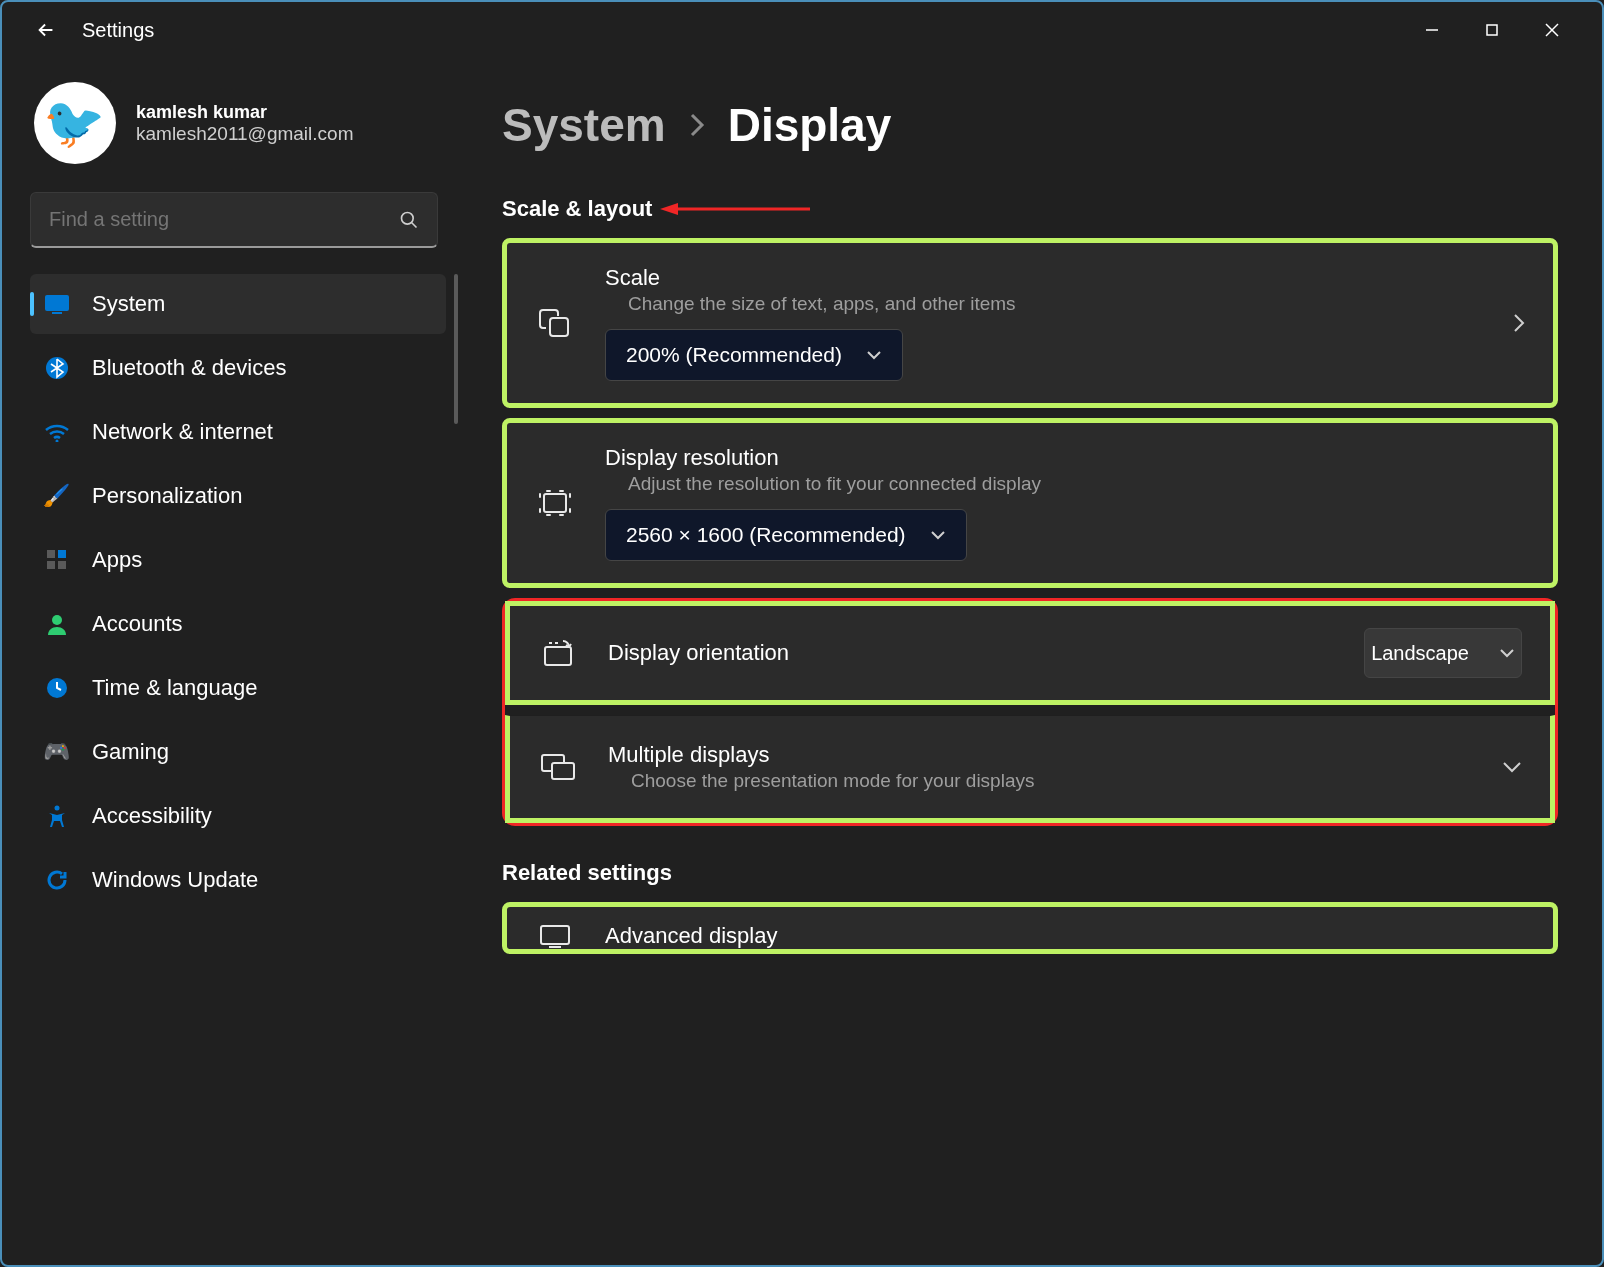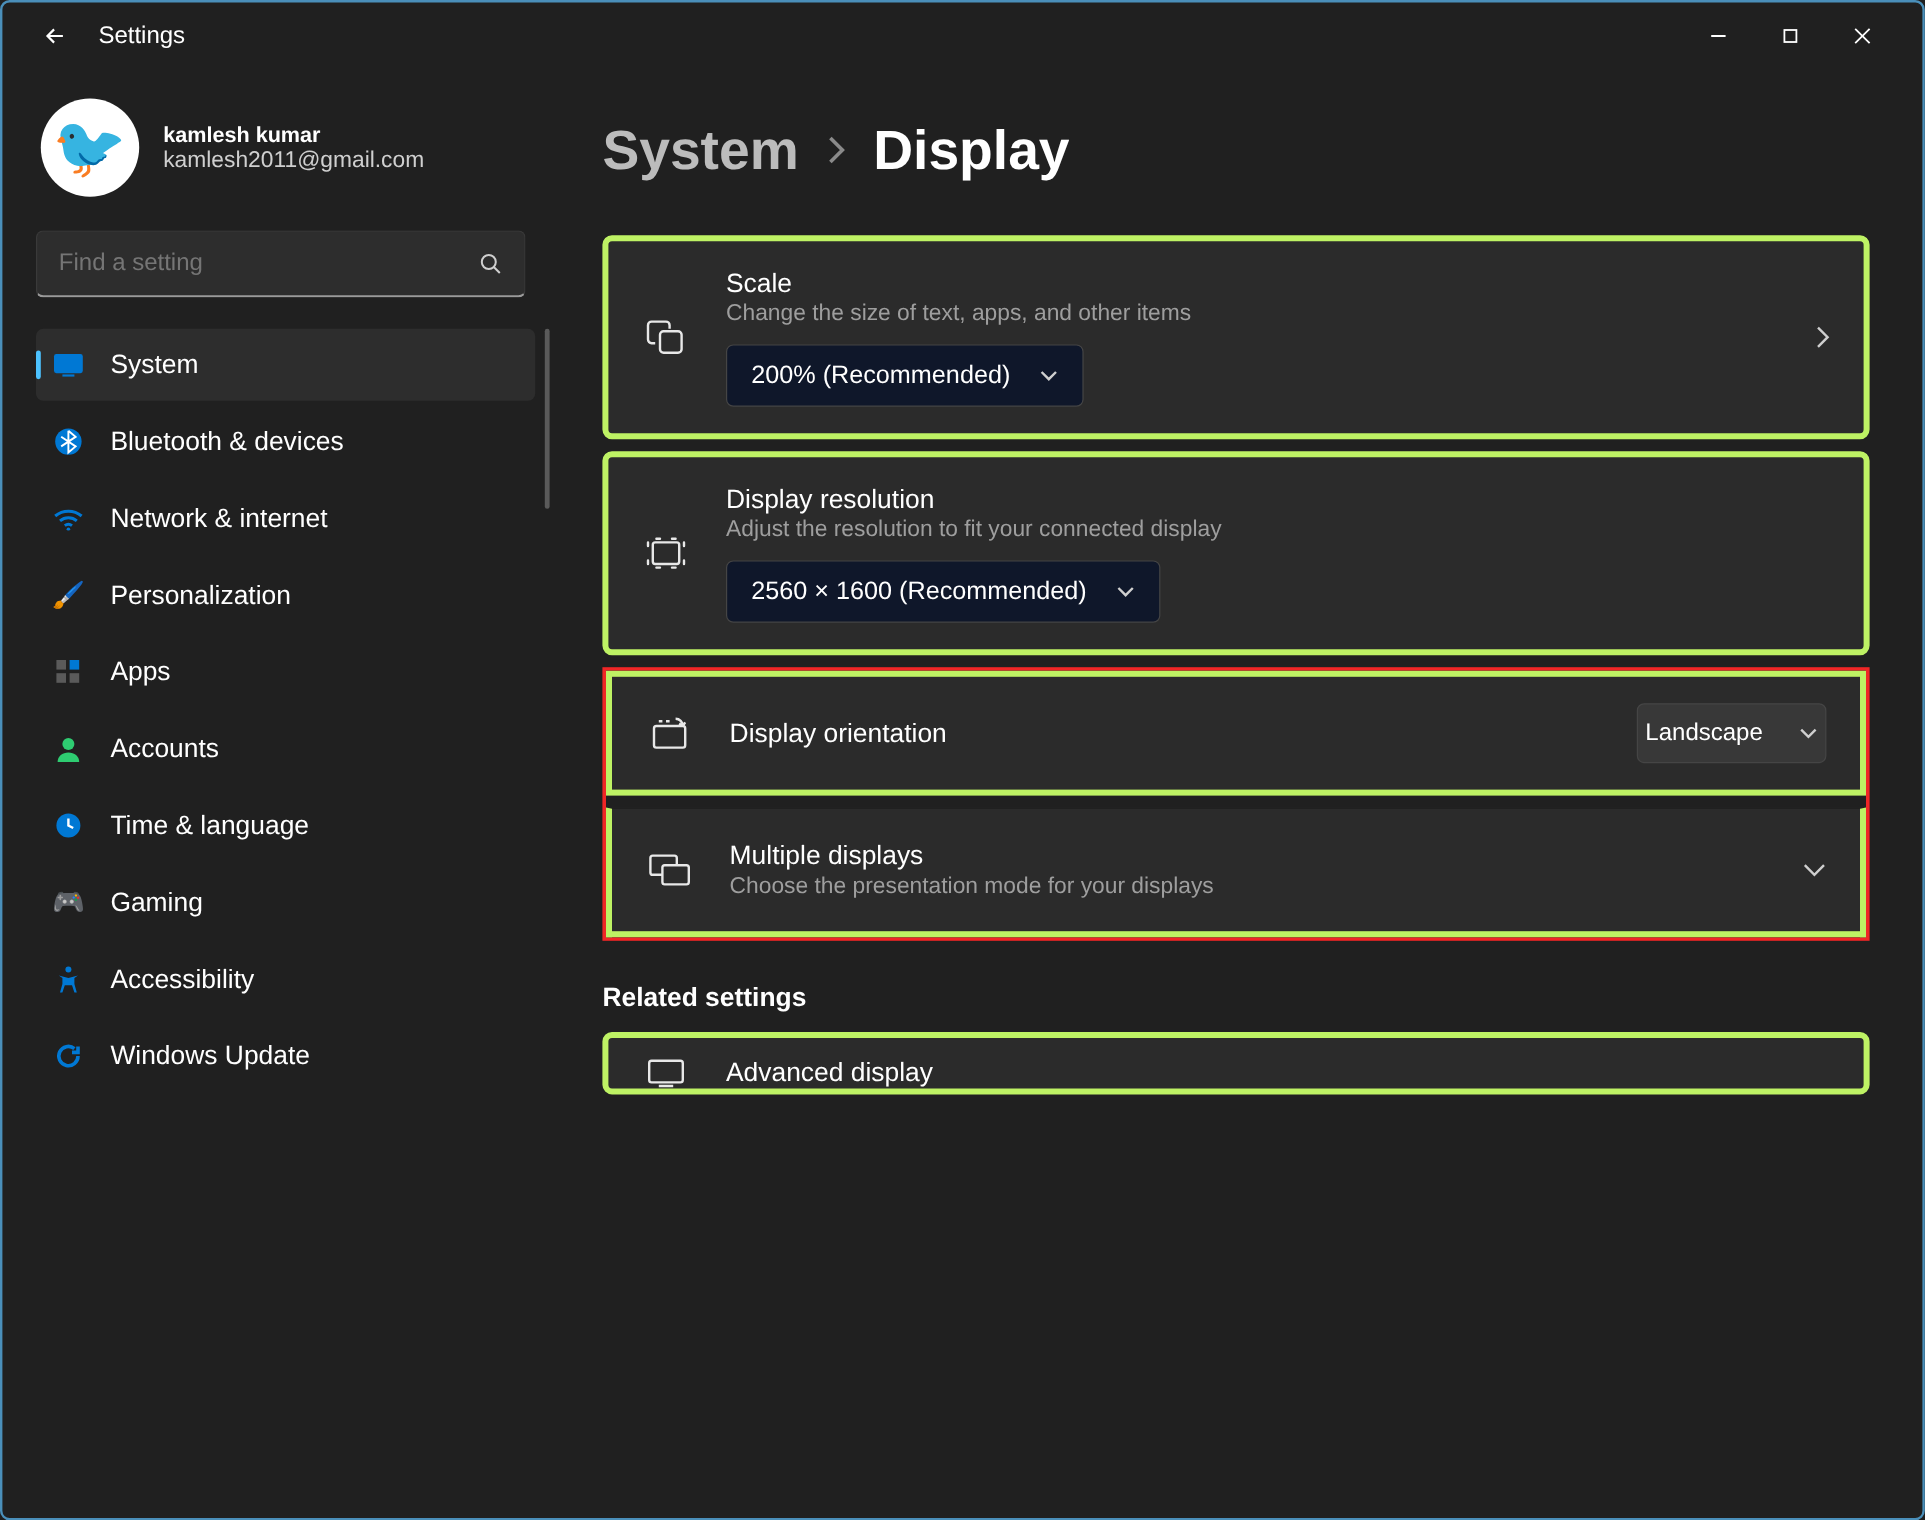--- a/index.html
+++ b/index.html
@@ -158,21 +158,21 @@
     align-items:center;
     gap:30px;
   }
   .card-icon {
     width:40px; flex-shrink:0;
     display:flex; align-items:center; justify-content:center;
     color:#e8e8e8;
   }
   .card-body { flex:1; }
   .card-title { font-size:22px; }
-  .card-sub { font-size:19px; color:#9e9e9e; margin-top:2px; }
+  .card-sub { font-size:19px; color:#9e9e9e; margin-top:2px;margin-left:23px; }
   .card-action { color:#cfcfcf; }
 
   .select {
     background:#0f172a;
     border:1px solid #454545;
     border-radius:6px;
     height:52px;
     padding:0 20px;
     display:flex; align-items:center;
     font-size:21px;
@@ -190,21 +190,21 @@
     height:50px;
     padding:0 6px;
     display:flex; align-items:center;
     font-size:20px;
     gap:30px;
     cursor:pointer;
   }
 
   .highlight-box {
     border:3px solid #f02626;
-    border-radius:0;
+    border-radius:13px;
     padding: 0;
     margin-bottom: 34px;
   }
   .highlight-box .card { border-radius:0; margin-bottom:0; }
   .highlight-box .card + .card { border-top:1px solid #1f1f1f; margin-top:10px; }
 
   .card.tall { min-height: 108px; }
 
   svg { display:block; }
 </style>
@@ -354,20 +354,29 @@
     <div class="breadcrumb">
       <span class="crumb-1">System</span>
       <span class="crumb-sep">
         <svg width="18" height="28" viewBox="0 0 18 28" fill="none" stroke="#8a8a8a" stroke-width="3">
             <path d="M4 4l10 10L4 24"></path>
           </svg>
       </span>
       <span class="crumb-2">Display</span>
     </div>
 
+    <div class="section-header">
+      <span>Scale &amp; layout</span>
+      <span class="arrow-annot">
+        <svg width="150" height="18" viewBox="0 0 150 18">
+            <line x1="150" y1="9" x2="18" y2="9" stroke="#f02626" stroke-width="3"></line>
+            <polygon points="0,9 18,3 18,15" fill="#f02626"></polygon>
+          </svg>
+      </span>
+    </div>
 
     <div class="card">
       <div class="card-icon">
         <svg width="34" height="34" viewBox="0 0 34 34" fill="none" stroke="#e8e8e8" stroke-width="2">
             <rect x="12" y="12" width="18" height="18" rx="3"></rect>
             <path d="M8 22H5a3 3 0 0 1-3-3V7a3 3 0 0 1 3-3h12a3 3 0 0 1 3 3v3"></path>
           </svg>
       </div>
       <div class="card-body">
         <div class="card-title">Scale</div>

